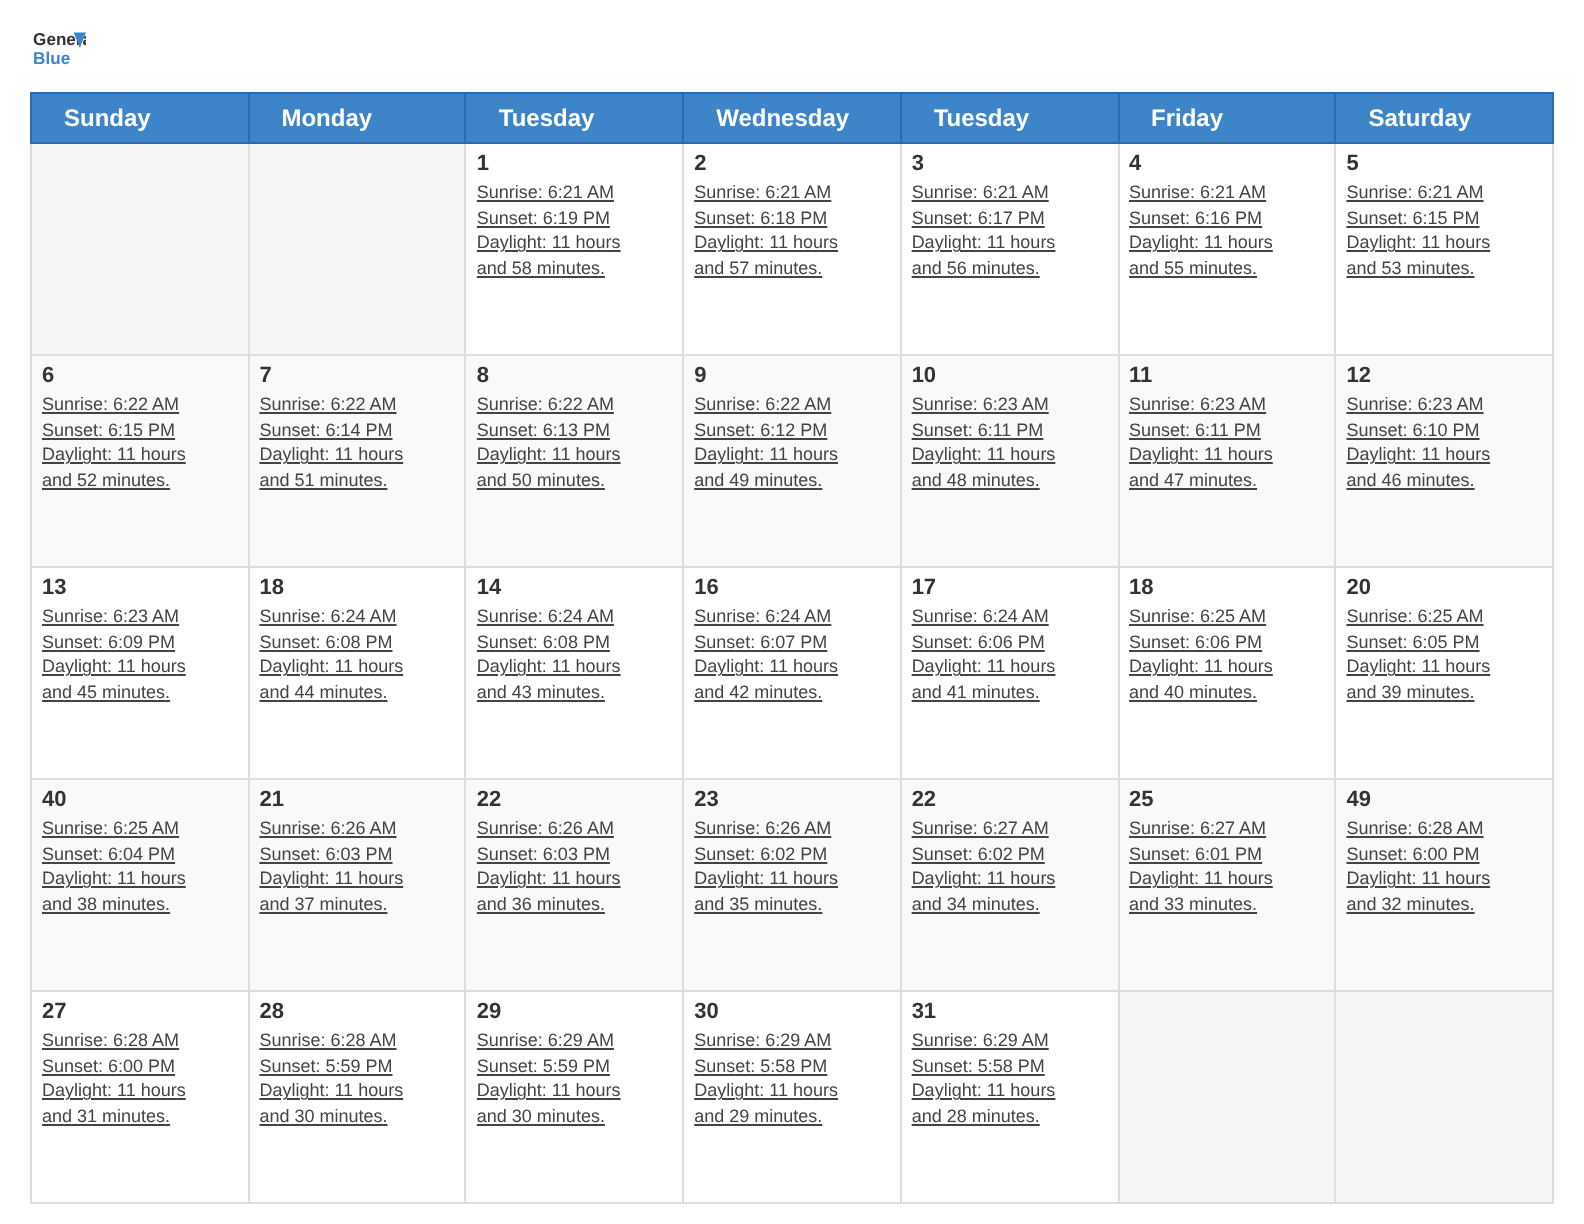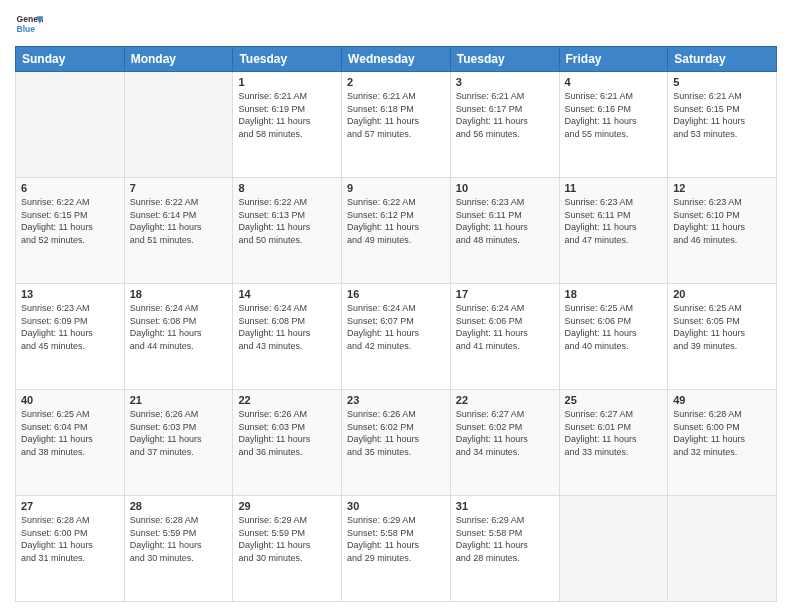--- a/index.html
+++ b/index.html
@@ -50,21 +50,21 @@
       flex: 1;
       border: 1px solid #ccc;
       border-collapse: collapse;
       width: 100%;
       table-layout: fixed;
     }
     .calendar th {
       background-color: #3d85c8;
       color: #fff;
       text-align: left;
-      padding: 5px 6px;
+      padding: 5px 16px;
       font-size: 12px;
       border: 1px solid #2a6aad;
     }
     .calendar td {
       vertical-align: top;
       padding: 4px 5px;
       border: 1px solid #ddd;
       font-size: 9.5px;
       color: #333;
       height: 78px;
@@ -77,20 +77,21 @@
       font-size: 11px;
       font-weight: bold;
       color: #333;
       display: block;
       margin-bottom: 2px;
     }
     .day-info {
       font-size: 9px;
       color: #444;
       line-height: 1.4;
+      text-decoration: underline;
     }
     .empty-cell {
       background: #f5f5f5 !important;
     }
   </style>
 </head>
 <body>
 
 <div class="page">
   <div class="header">

